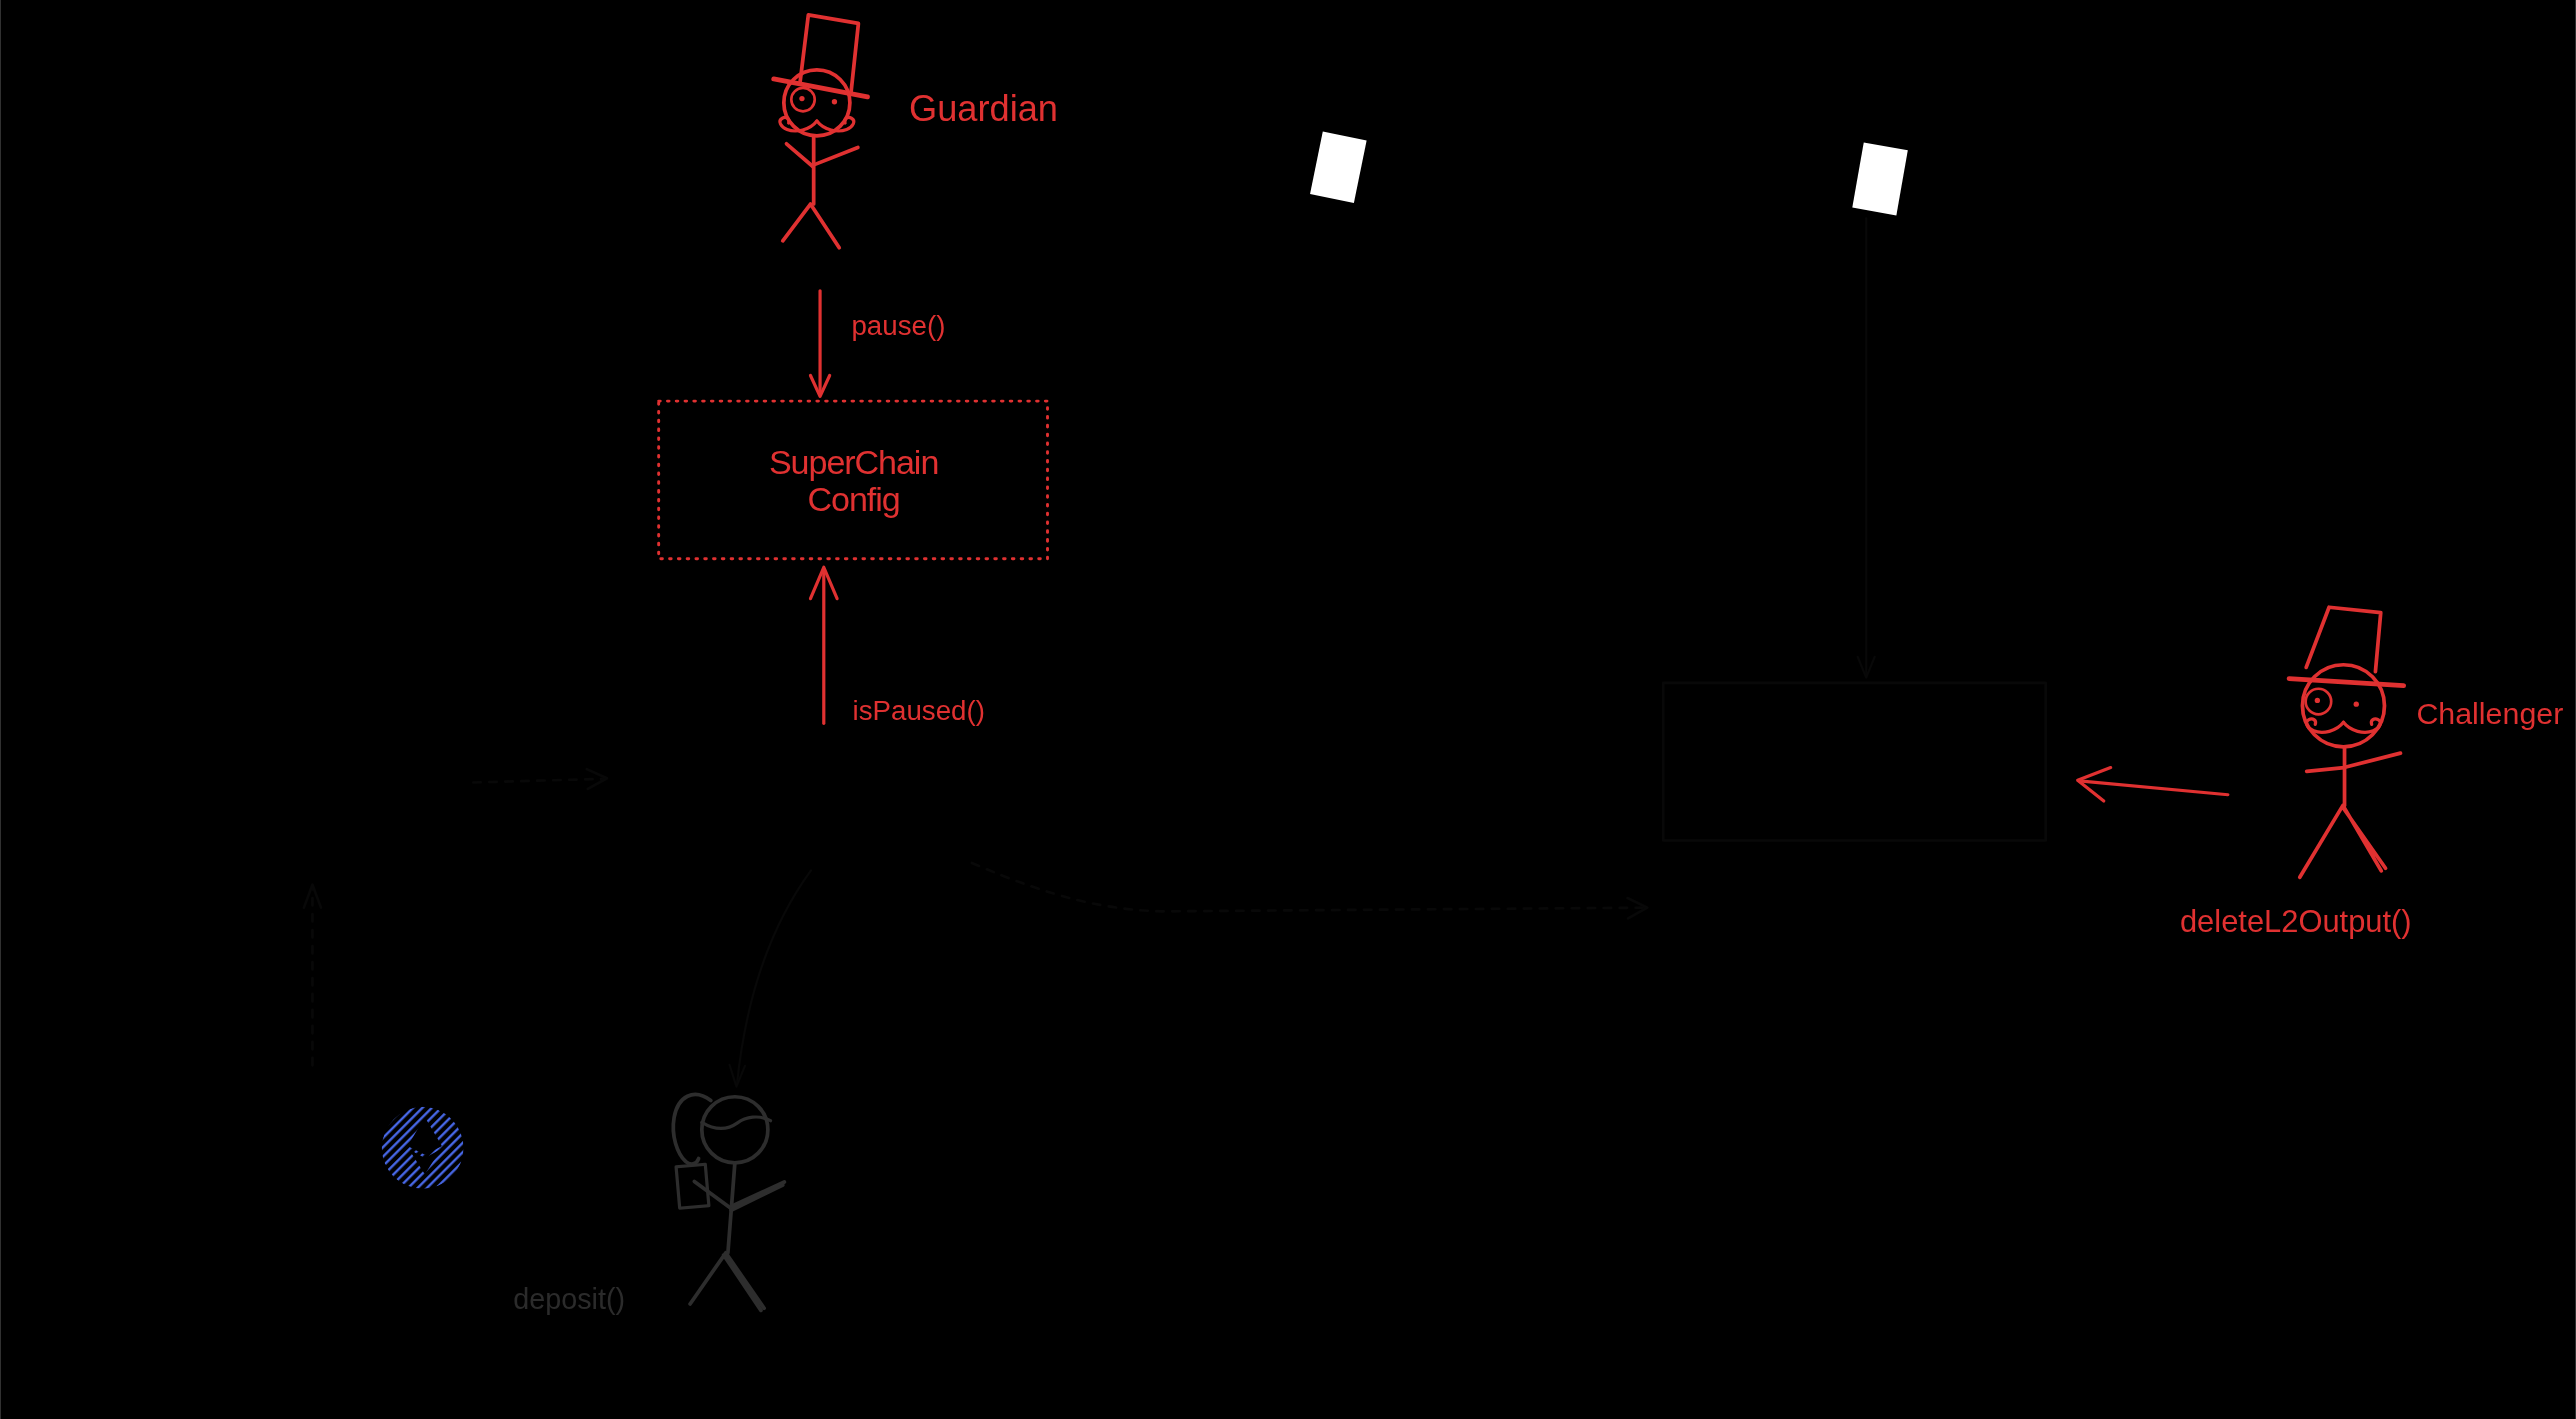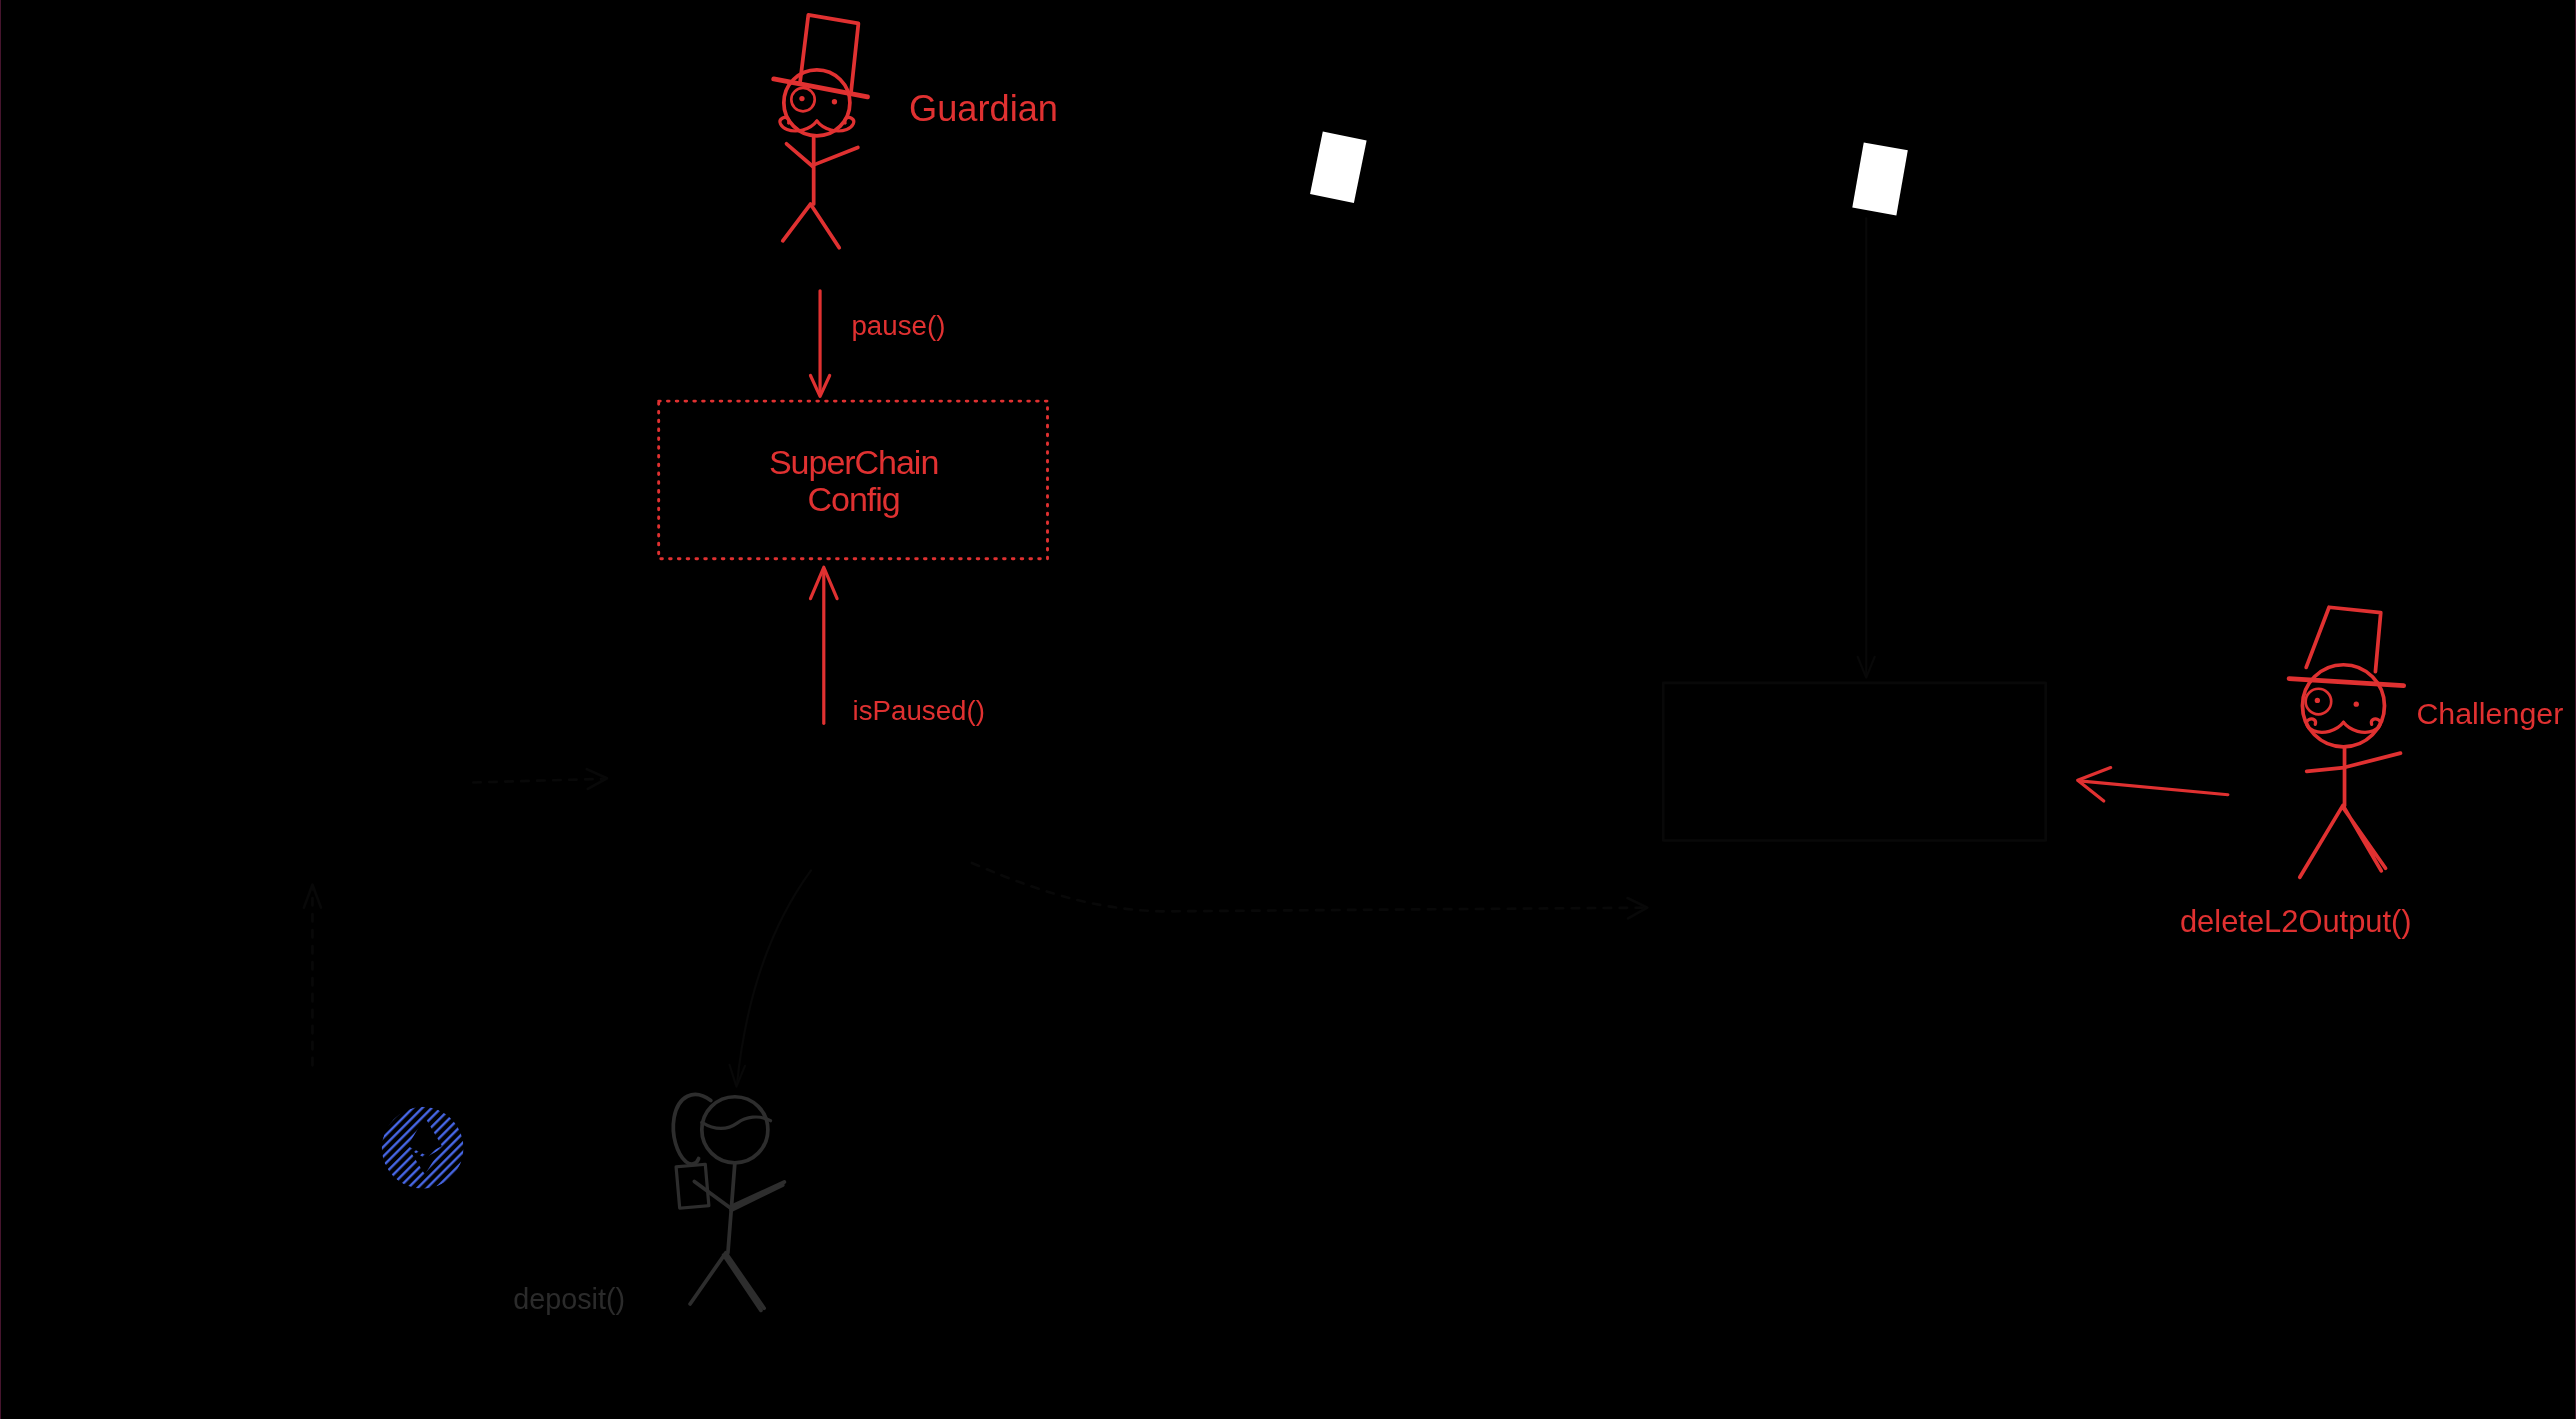--- a/index.html
+++ b/index.html
@@ -4,21 +4,21 @@
 <style>
   html, body {
     margin: 0;
     padding: 0;
     background: #000000;
   }
   .canvas {
     position: relative;
     width: 2576px;
     height: 1419px;
-    background: #ec4899;
+    background: #a3a3a3;
     overflow: hidden;
   }
   svg { display: block; }
   text {
     font-family: "Liberation Sans", "DejaVu Sans", sans-serif;
   }
 </style>
 </head>
 <body>
 

